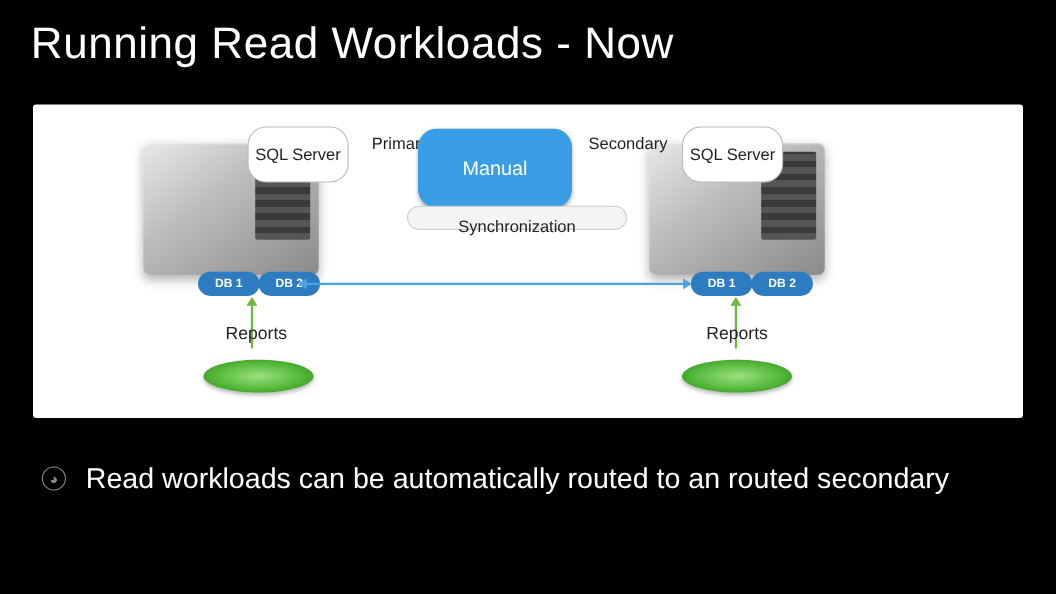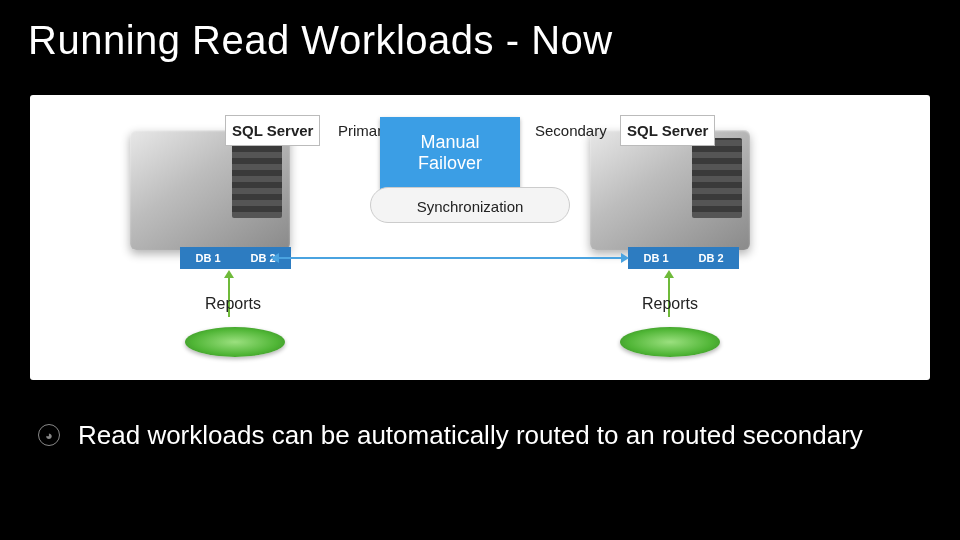--- a/index.html
+++ b/index.html
@@ -1,15 +1,15 @@
 <!DOCTYPE html>
 <html><head>
 <meta charset="utf-8">
 <style>
-  * { margin: 0; padding: 0; box-sizing: border-box; }
+  * { margin: 0; padding: 0; box-sizing: border-box; border-radius: 17px; }
   html, body { width: 960px; height: 540px; background: #000; font-family: "Segoe UI", Arial, sans-serif; overflow: hidden; }
   
   .slide { width: 960px; height: 540px; position: relative; background: #000; }
   
   .title { color: #fff; font-size: 40px; font-weight: 300; padding: 18px 0 0 28px; letter-spacing: 0.5px; }
   
   .diagram-area { position: absolute; top: 95px; left: 30px; width: 900px; height: 285px; background: #fff; border-radius: 3px; }
   
   
   .server {
@@ -20,40 +20,40 @@
   }
   .server::before {
     content: ""; position: absolute; right: 8px; top: 8px; width: 50px; height: 80px;
     background: repeating-linear-gradient(0deg, #555 0, #555 6px, #3a3a3a 6px, #3a3a3a 12px);
     border-radius: 2px;
   }
   .server.left { top: 35px; left: 100px; }
   .server.right { top: 35px; left: 560px; }
   
   .server-label {
-    position: absolute; font-size: 15px; color: #222; font-weight: 700;
-    background: #fff; padding: 6px 6px; border: 1px solid #bbb;
+    position: absolute; font-size: 15px; color: #222; font-weight: 400;
+    background: #fff; padding: 16px 6px; border: 1px solid #bbb;
   }
   .server-label.left { top: 20px; left: 195px; }
   .server-label.right { top: 20px; left: 590px; }
   
   .role-text-a { position: absolute; font-size: 15px; color: #222; top: 27px; left: 308px; }
   .role-text-b { position: absolute; font-size: 15px; color: #222; top: 27px; left: 505px; text-align: right; }
   
   
   .failover {
     position: absolute; top: 22px; left: 350px; width: 140px; height: 72px;
     background: #3b9ee5; color: #fff; text-align: center; font-size: 18px;
     display: flex; flex-direction: column; justify-content: center;
     box-shadow: 0 2px 4px rgba(0,0,0,0.3);
   }
   
   
   .sync-cloud {
-    position: absolute; top: 92px; left: 340px; width: 200px; height: 36px;
+    position: absolute; top: 92px; left: 340px; width: 200px; height: 22px;
     background: #f4f4f4; border: 1px solid #ccc; border-radius: 20px;
     text-align: center; line-height: 38px; font-size: 15px; color: #222;
   }
   
   
   .db {
     position: absolute; width: 56px; height: 22px; background: #2d7cc1; color: #fff;
     font-size: 11px; text-align: center; line-height: 22px; font-weight: 600;
   }
   .db.l1 { top: 152px; left: 150px; }
@@ -119,21 +119,20 @@
     <div class="server right"></div>
 
     <div class="server-label left">SQL Server</div>
     <div class="server-label right">SQL Server</div>
 
     <div class="role-text-a">Primary</div>
     <div class="role-text-b">Secondary</div>
 
     <div class="failover">
       <span>Manual</span>
-      <span>Failover</span>
     </div>
 
     <div class="sync-cloud">Synchronization</div>
 
     <div class="db l1">DB 1</div>
     <div class="db l2">DB 2</div>
     <div class="db r1">DB 1</div>
     <div class="db r2">DB 2</div>
 
     <div class="sync-line"></div>

